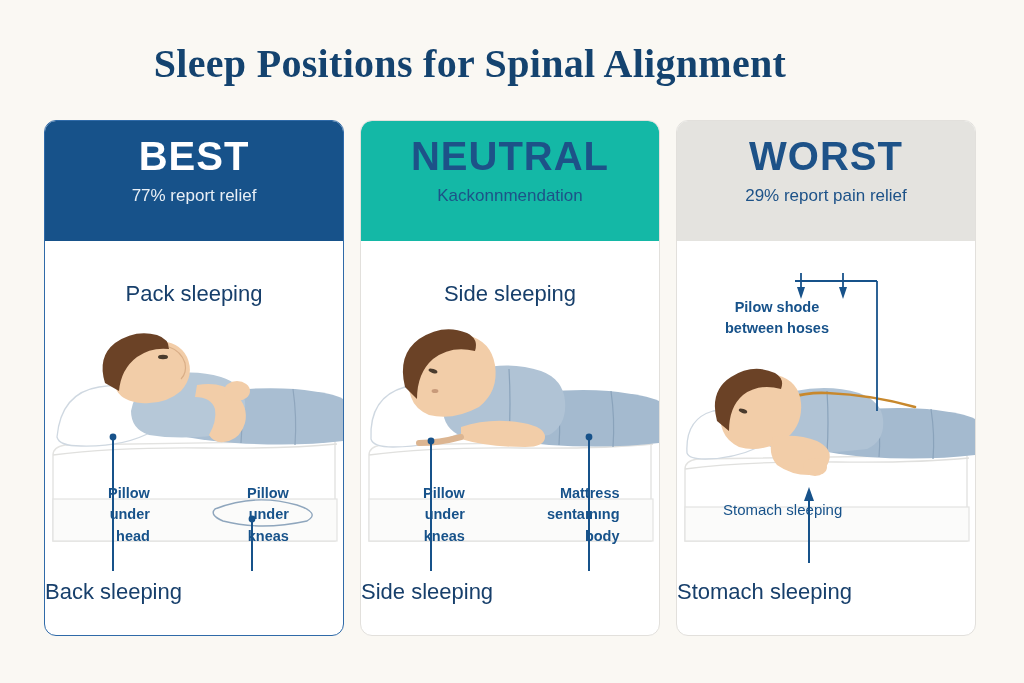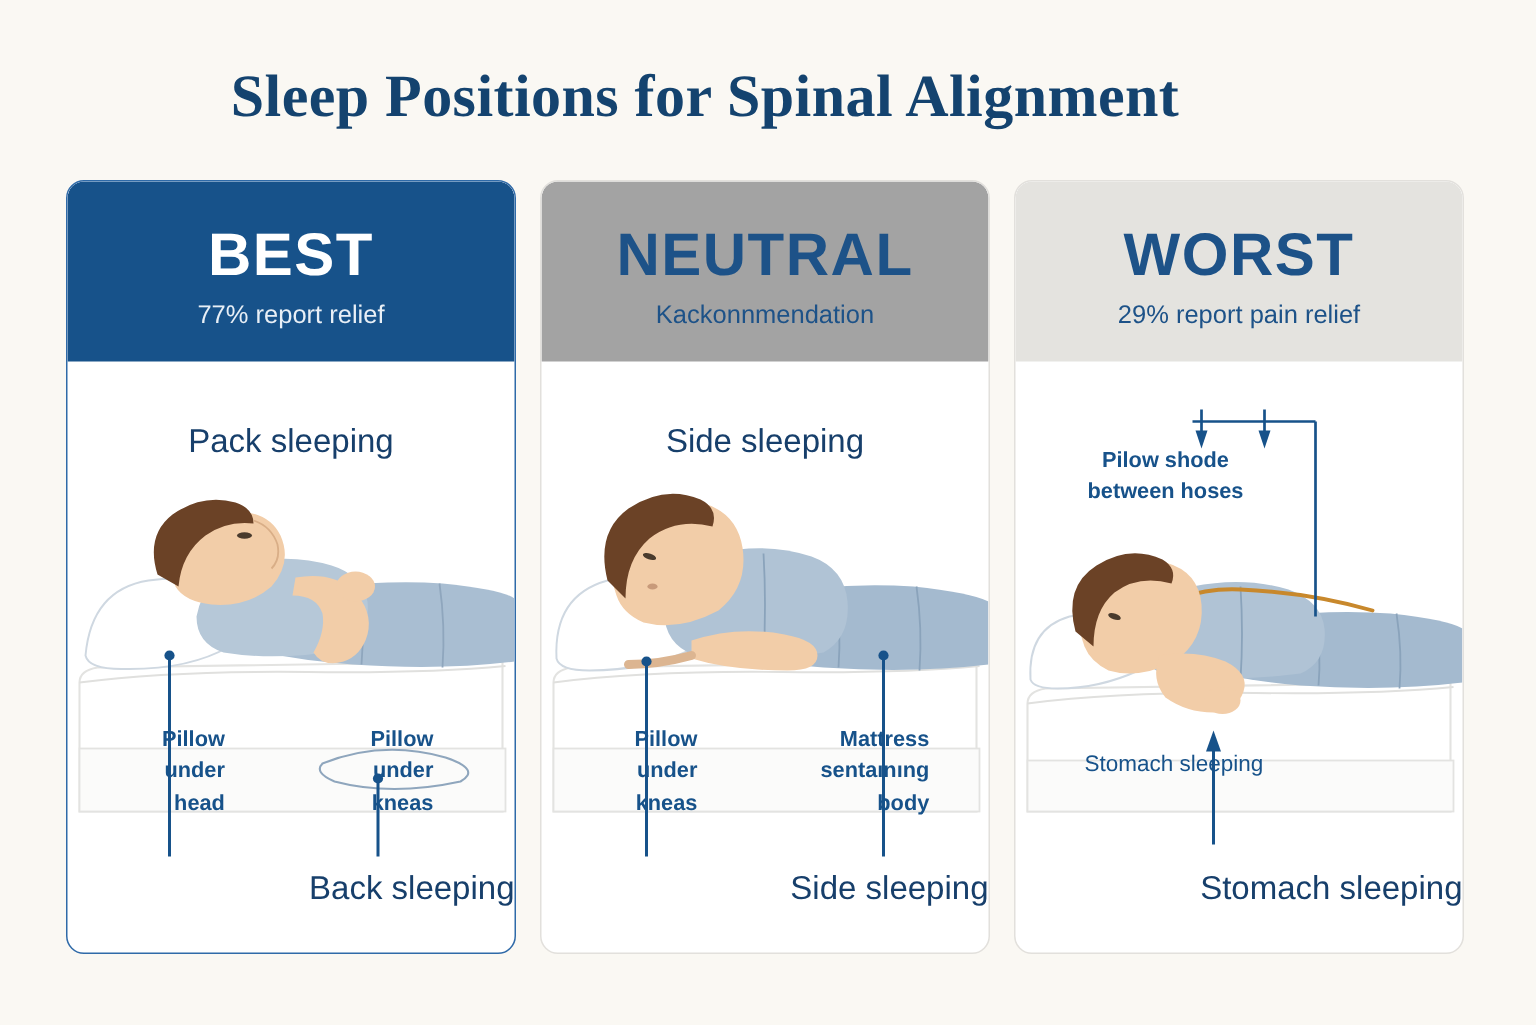--- a/index.html
+++ b/index.html
@@ -50,26 +50,26 @@
     overflow: hidden;
     box-sizing: border-box;
   }
   .card.c1 { left: 0px;   border: 1.4px solid #2f6aa8; }
   .card.c2 { left: 316px; border: 1.2px solid #e2e0dc; }
   .card.c3 { left: 632px; border: 1.2px solid #e2e0dc; }
 
   .card-head {
     height: 120px;
     box-sizing: border-box;
-    padding-top: 28px;
+    padding-top: 14px;
     text-align: center;
     border-radius: 11px 11px 0 0;
   }
   .c1 .card-head { background: #17528a; }
-  .c2 .card-head { background: #a3a3a3; }
+  .c2 .card-head { background: #14b8a6; }
   .c3 .card-head { background: #e4e3df; }
 
   .rank {
     font-size: 40px;
     font-weight: bold;
     letter-spacing: 1px;
     line-height: 1.05;
   }
   .c1 .rank { color: #ffffff; }
   .c2 .rank, .c3 .rank { color: #1d5288; }
@@ -88,21 +88,21 @@
     font-size: 22px;
     color: #173f6b;
   }
   .c3 .pos-title { visibility: hidden; }
 
   .bottom-label {
     position: absolute;
     bottom: 30px;
     left: 0;
     width: 100%;
-    text-align: right;
+    text-align: left;
     font-size: 22px;
     color: #173f6b;
   }
 
   .scene {
     position: absolute;
     left: 0;
     top: 120px;
     width: 100%;
     height: 396px;

